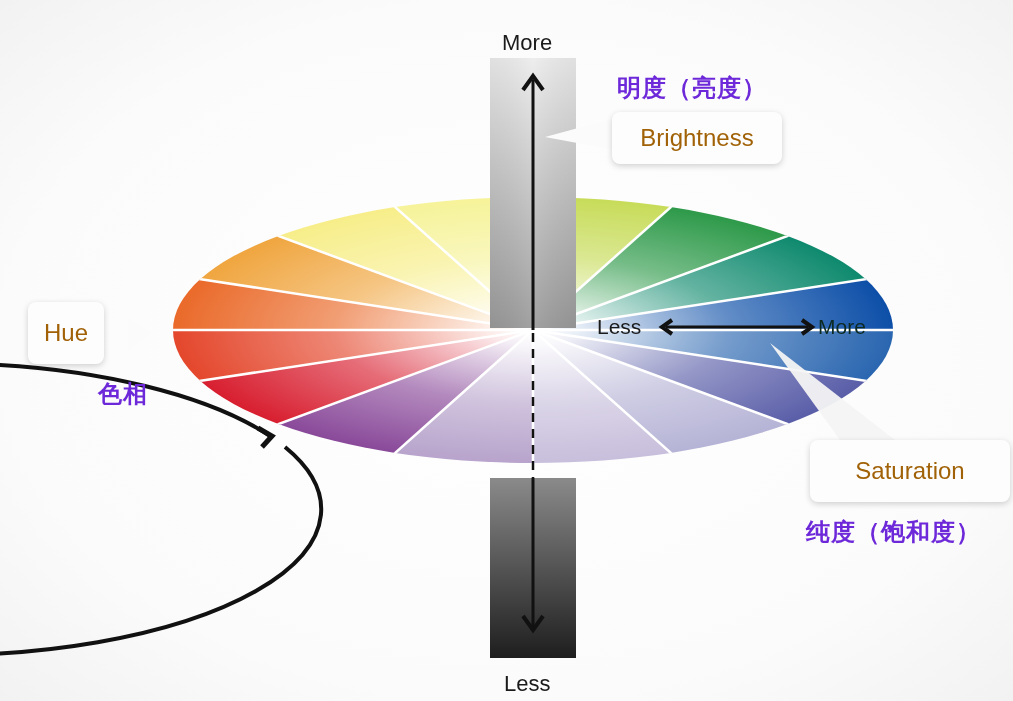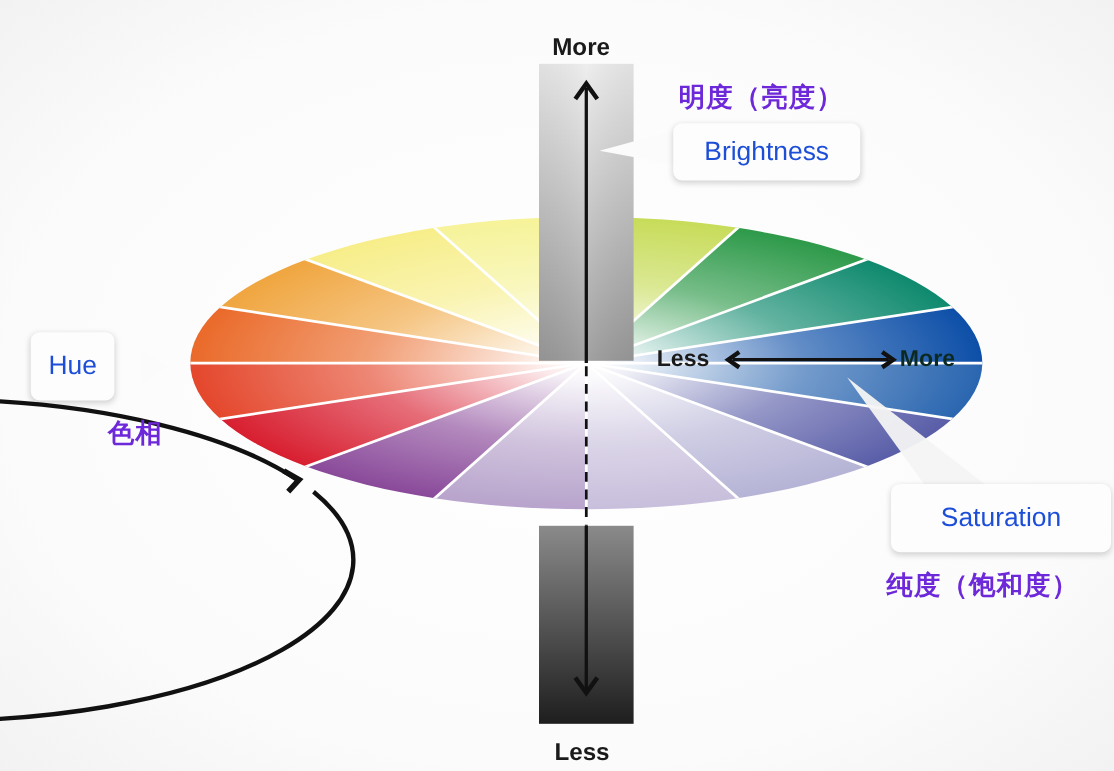--- a/index.html
+++ b/index.html
@@ -2,27 +2,27 @@
 <html><head>
 <meta charset="utf-8">
 <style>
   html, body { margin:0; padding:0; }
   body {
     width:1013px; height:701px; overflow:hidden; position:relative;
     background: radial-gradient(ellipse at 50% 50%, #ffffff 0%, #fbfbfb 70%, #f2f2f2 100%);
     font-family: "Liberation Sans", "DejaVu Sans", sans-serif;
   }
   #diagram { position:absolute; left:0; top:0; }
-  .label { position:absolute; color:#1a1a1a; white-space:nowrap;font-weight:bold; }
+  .label { position:absolute; color:#1a1a1a; white-space:nowrap; }
   .en-big { font-size:22px; }
   .cn { font-family: "DejaVu Sans", sans-serif; font-weight:bold; font-size:24px; color:#6d28d9; letter-spacing:1px; }
   .callout {
     position:absolute; background:#fdfdfd; border-radius:8px;
     box-shadow: 0 2px 6px rgba(0,0,0,0.18);
-    font-size:24px; color:#1d4ed8; display:flex; align-items:center; justify-content:center;
+    font-size:24px; color:#a16207; display:flex; align-items:center; justify-content:center;
   }
 </style>
 </head>
 <body>
 
 <svg id="diagram" width="1013" height="701" viewBox="0 0 1013 701">
   <defs>
     <radialGradient id="centerFade" cx="533" cy="330" r="360" gradientUnits="userSpaceOnUse" gradientTransform="translate(533 330) scale(1 0.367) translate(-533 -330)">
       <stop offset="0" stop-color="#ffffff" stop-opacity="1"></stop>
       <stop offset="0.12" stop-color="#ffffff" stop-opacity="0.9"></stop>

